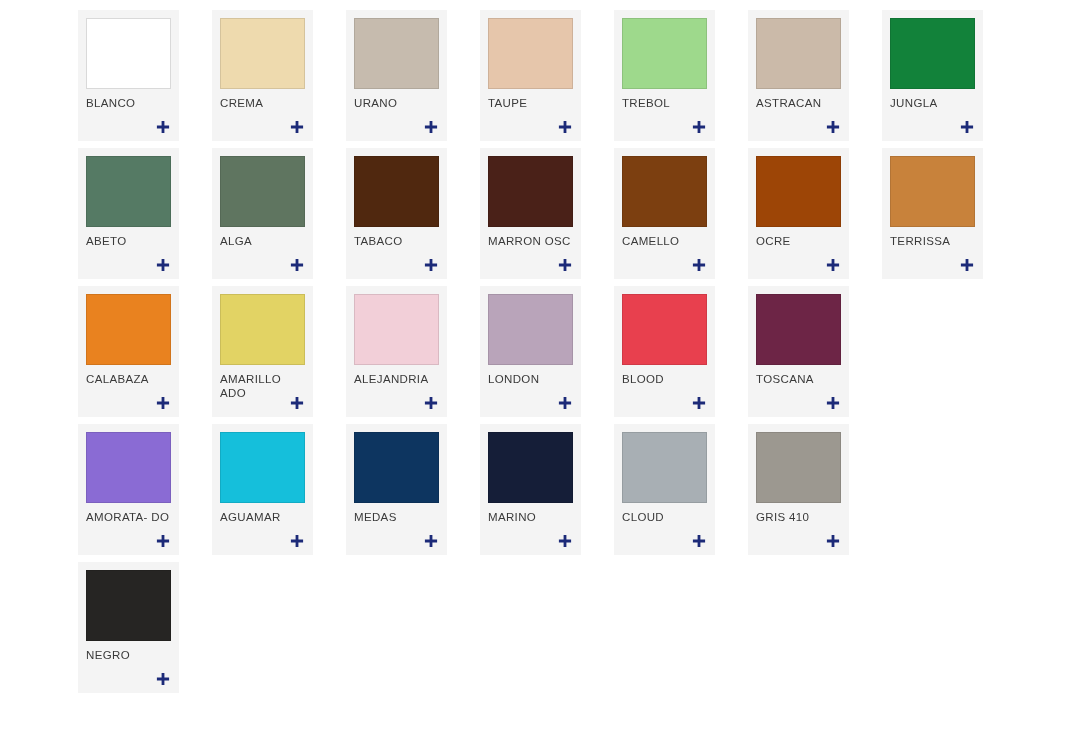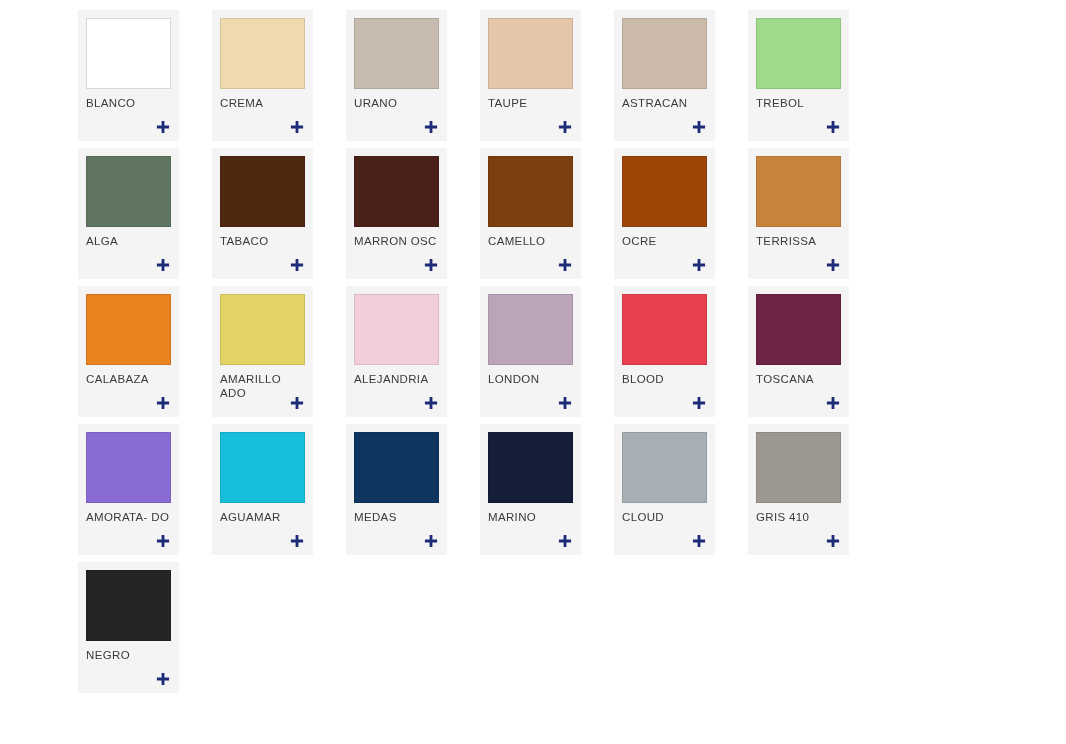--- a/index.html
+++ b/index.html
@@ -110,39 +110,57 @@
       <div class="swatch-card">
         <div class="swatch-chip" style="background: rgb(230, 198, 171);"></div>
         <div class="swatch-label">TAUPE</div>
         <span class="swatch-add">
           <svg width="16" height="16" viewBox="0 0 16 16" aria-hidden="true">
             <path d="M6.6 1.9h2.8v4.7h4.7v2.8H9.4v4.7H6.6V9.4H1.9V6.6h4.7z" fill="#1c2a78"></path>
           </svg>
         </span>
       </div>
       <div class="swatch-card">
+        <div class="swatch-chip" style="background: rgb(158, 217, 140);"></div>
+        <div class="swatch-label">TREBOL</div>
+        <span class="swatch-add">
+          <svg width="16" height="16" viewBox="0 0 16 16" aria-hidden="true">
+            <path d="M6.6 1.9h2.8v4.7h4.7v2.8H9.4v4.7H6.6V9.4H1.9V6.6h4.7z" fill="#1c2a78"></path>
+          </svg>
+        </span>
+      </div>
+      <div class="swatch-card">
         <div class="swatch-chip" style="background: rgb(203, 186, 169);"></div>
         <div class="swatch-label">ASTRACAN</div>
         <span class="swatch-add">
           <svg width="16" height="16" viewBox="0 0 16 16" aria-hidden="true">
             <path d="M6.6 1.9h2.8v4.7h4.7v2.8H9.4v4.7H6.6V9.4H1.9V6.6h4.7z" fill="#1c2a78"></path>
           </svg>
         </span>
       </div>
       <div class="swatch-card">
-        <div class="swatch-chip" style="background: rgb(158, 217, 140);"></div>
-        <div class="swatch-label">TREBOL</div>
-        <span class="swatch-add">
-          <svg width="16" height="16" viewBox="0 0 16 16" aria-hidden="true">
-            <path d="M6.6 1.9h2.8v4.7h4.7v2.8H9.4v4.7H6.6V9.4H1.9V6.6h4.7z" fill="#1c2a78"></path>
-          </svg>
-        </span>
-      </div>
-    </div>
-    <div class="swatch-row">
+        <div class="swatch-chip" style="background: rgb(18, 130, 58);"></div>
+        <div class="swatch-label">JUNGLA</div>
+        <span class="swatch-add">
+          <svg width="16" height="16" viewBox="0 0 16 16" aria-hidden="true">
+            <path d="M6.6 1.9h2.8v4.7h4.7v2.8H9.4v4.7H6.6V9.4H1.9V6.6h4.7z" fill="#1c2a78"></path>
+          </svg>
+        </span>
+      </div>
+    </div>
+    <div class="swatch-row">
+      <div class="swatch-card">
+        <div class="swatch-chip" style="background: rgb(85, 122, 100);"></div>
+        <div class="swatch-label">ABETO</div>
+        <span class="swatch-add">
+          <svg width="16" height="16" viewBox="0 0 16 16" aria-hidden="true">
+            <path d="M6.6 1.9h2.8v4.7h4.7v2.8H9.4v4.7H6.6V9.4H1.9V6.6h4.7z" fill="#1c2a78"></path>
+          </svg>
+        </span>
+      </div>
       <div class="swatch-card">
         <div class="swatch-chip" style="background: rgb(95, 117, 96);"></div>
         <div class="swatch-label">ALGA</div>
         <span class="swatch-add">
           <svg width="16" height="16" viewBox="0 0 16 16" aria-hidden="true">
             <path d="M6.6 1.9h2.8v4.7h4.7v2.8H9.4v4.7H6.6V9.4H1.9V6.6h4.7z" fill="#1c2a78"></path>
           </svg>
         </span>
       </div>
       <div class="swatch-card">

